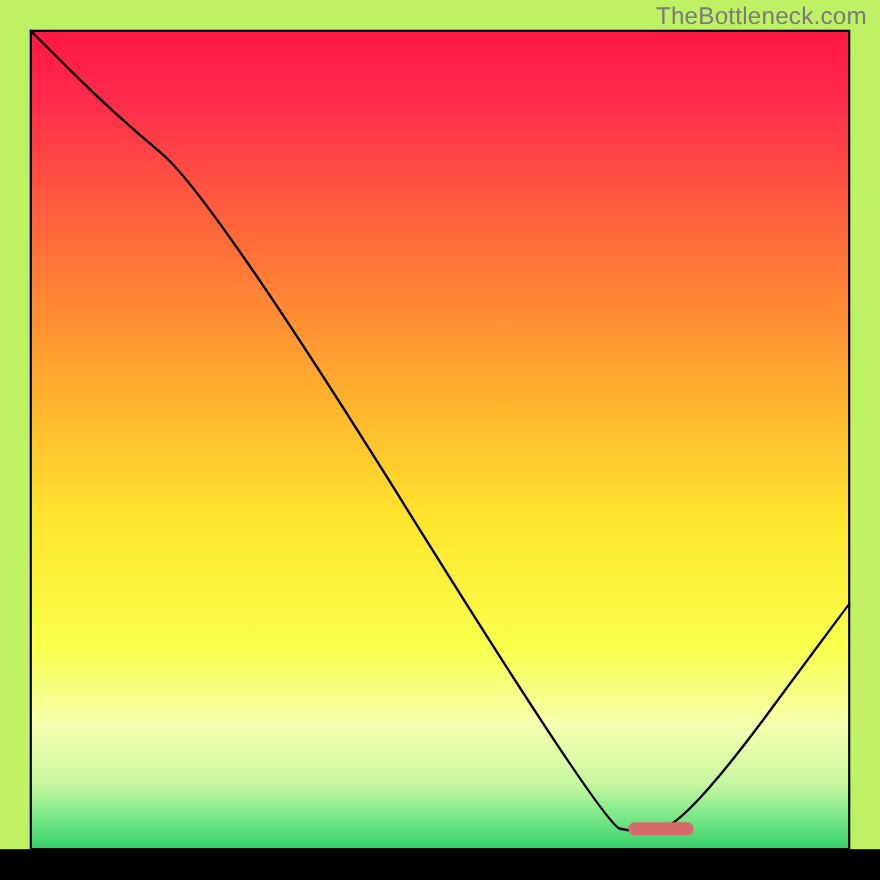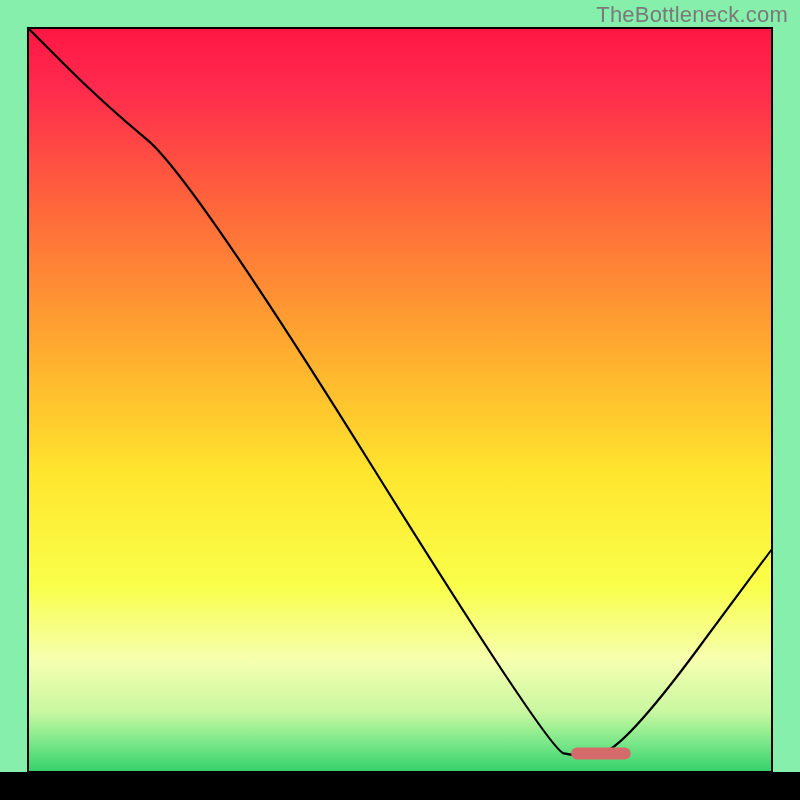--- a/index.html
+++ b/index.html
@@ -8,21 +8,21 @@
     width: 800px;
     height: 800px;
     background: #000;
     font-family: Arial, Helvetica, sans-serif;
     overflow: hidden;
   }
   .frame {
     position: relative;
     width: 800px;
     height: 772px;
-    background: #86efac;
+    background: #bef264;
   }
   .watermark {
     position: absolute;
     top: 2px;
     right: 12px;
     color: #7a7a7a;
     font-size: 22px;
     font-weight: 500;
     letter-spacing: 0.2px;
     z-index: 5;

